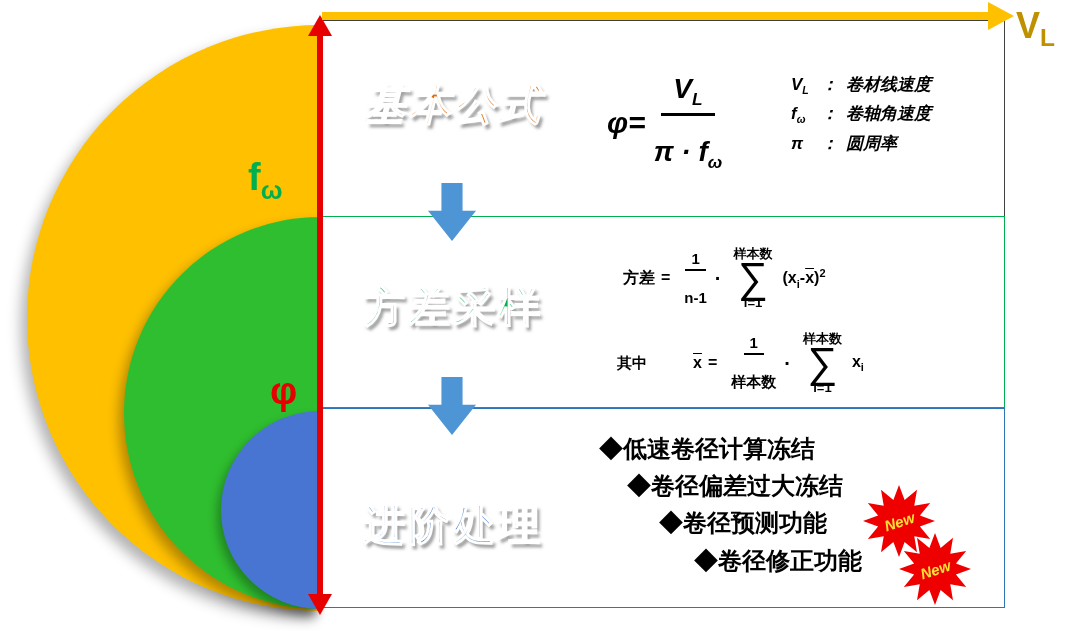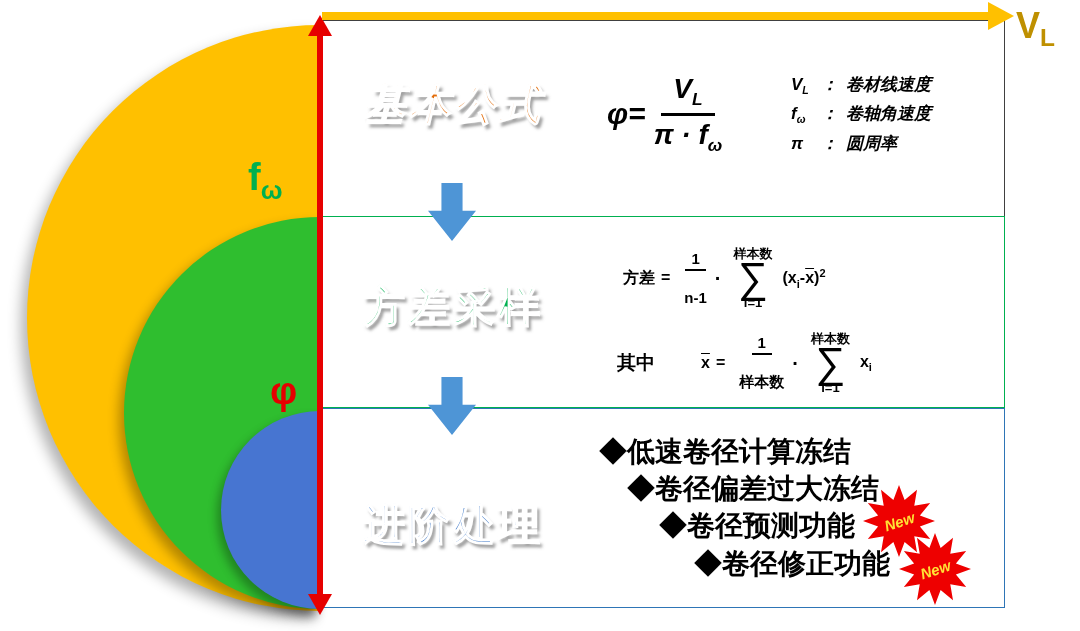--- a/index.html
+++ b/index.html
@@ -72,21 +72,21 @@
   .phi-label { left:270px;  top:372px; color:#E60000; font-size:38px; }
   .axis-label sub { font-size:0.68em; }
 
   
   .f1 {
     position:absolute; left:284px; top:52px; display:flex; align-items:center;
     font-size:30px; font-weight:bold; color:#000;
   }
   .frac { display:inline-flex; flex-direction:column; align-items:center; margin-left:8px; }
   .frac .num { padding:0 12px 3px 12px; border-bottom:3px solid #000; }
-  .frac .den { padding-top:3px; white-space:nowrap; }
+  .frac .den { padding-top:20px; white-space:nowrap; }
   .f1 .frac .num, .f1 .frac .den { font-size:28px; }
   .f1 sub, .legend sub { font-size:0.62em; }
 
   .legend { position:absolute; left:468px; top:52px; font-size:17px; font-weight:bold; color:#000; line-height:23px; z-index:3; }
   .lg-row { white-space:nowrap; }
   .lg-sym { display:inline-block; min-width:30px; }
   .lg-desc { margin-left:8px; }
 
   .math { position:absolute; display:flex; align-items:center; font-size:16px; font-weight:bold; color:#000; white-space:nowrap; }
   .m1 { left:300px; top:18px; height:86px; }
@@ -95,24 +95,24 @@
   .math .frac.small .den { font-size:15px; padding-top:18px; }
   .math .m-eq { margin:0 6px; }
   .math .dot { margin:0 8px; font-size:20px; }
   .sum { display:inline-flex; flex-direction:column; align-items:center; line-height:1; margin:0 4px; }
   .sum-up, .sum-lo { font-size:13px; font-weight:bold; }
   .sigma { font-size:42px; line-height:0.85; font-weight:normal; }
   .term { margin-left:6px; }
   .term sub { font-size:11px; }
   .term sup { font-size:11px; }
   .bar { text-decoration:overline; }
-  .where { font-size:19px; margin-right:46px; }
-
-  
-  .bullet { position:absolute; font-size:28px; font-weight:bold; color:#000; white-space:nowrap; z-index:3; }
+  .where { font-size:15px; margin-right:46px; }
+
+  
+  .bullet { position:absolute; font-size:24px; font-weight:bold; color:#000; white-space:nowrap; z-index:3; }
   .b0 { left:276px; top:24px; }
   .b1 { left:304px; top:61px; }
   .b2 { left:336px; top:98px; }
   .b3 { left:371px; top:136px; }
 
   
   .badge {
     position:absolute; width:72px; height:72px; background:#EE0000; z-index:6;
     display:flex; align-items:center; justify-content:center;
     clip-path:polygon(100% 50%, 79% 57.8%, 93.3% 75%, 71.2% 71.2%, 75% 93.3%, 57.8% 79%,

